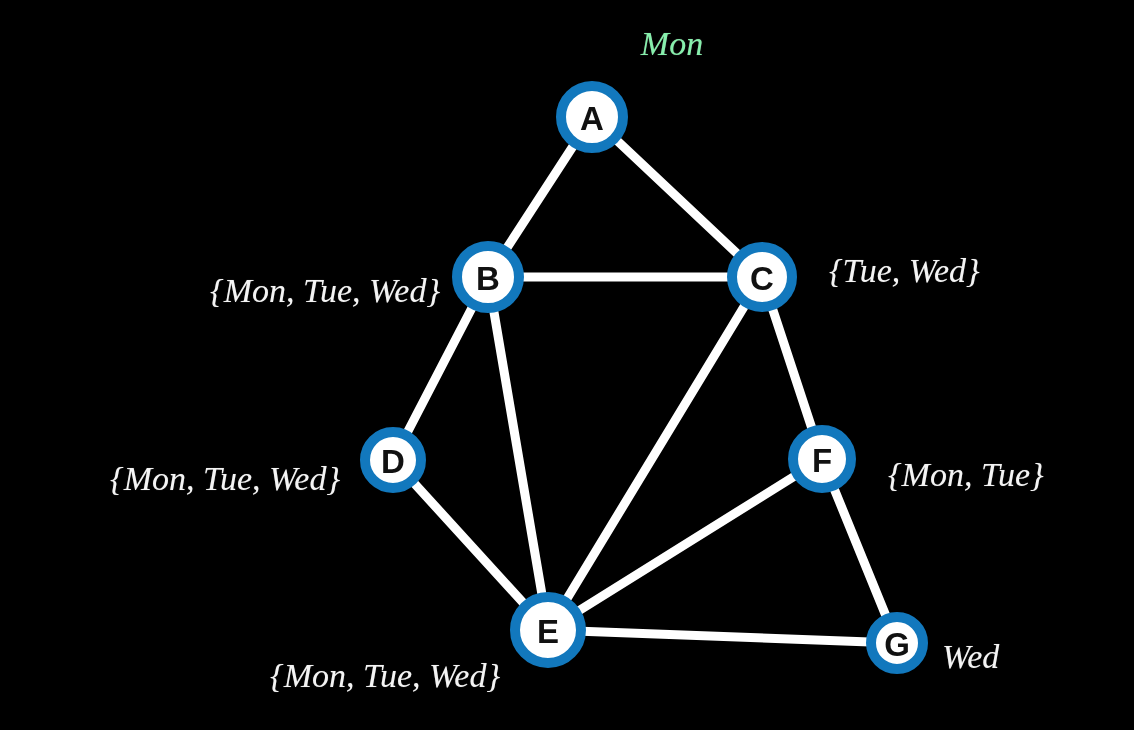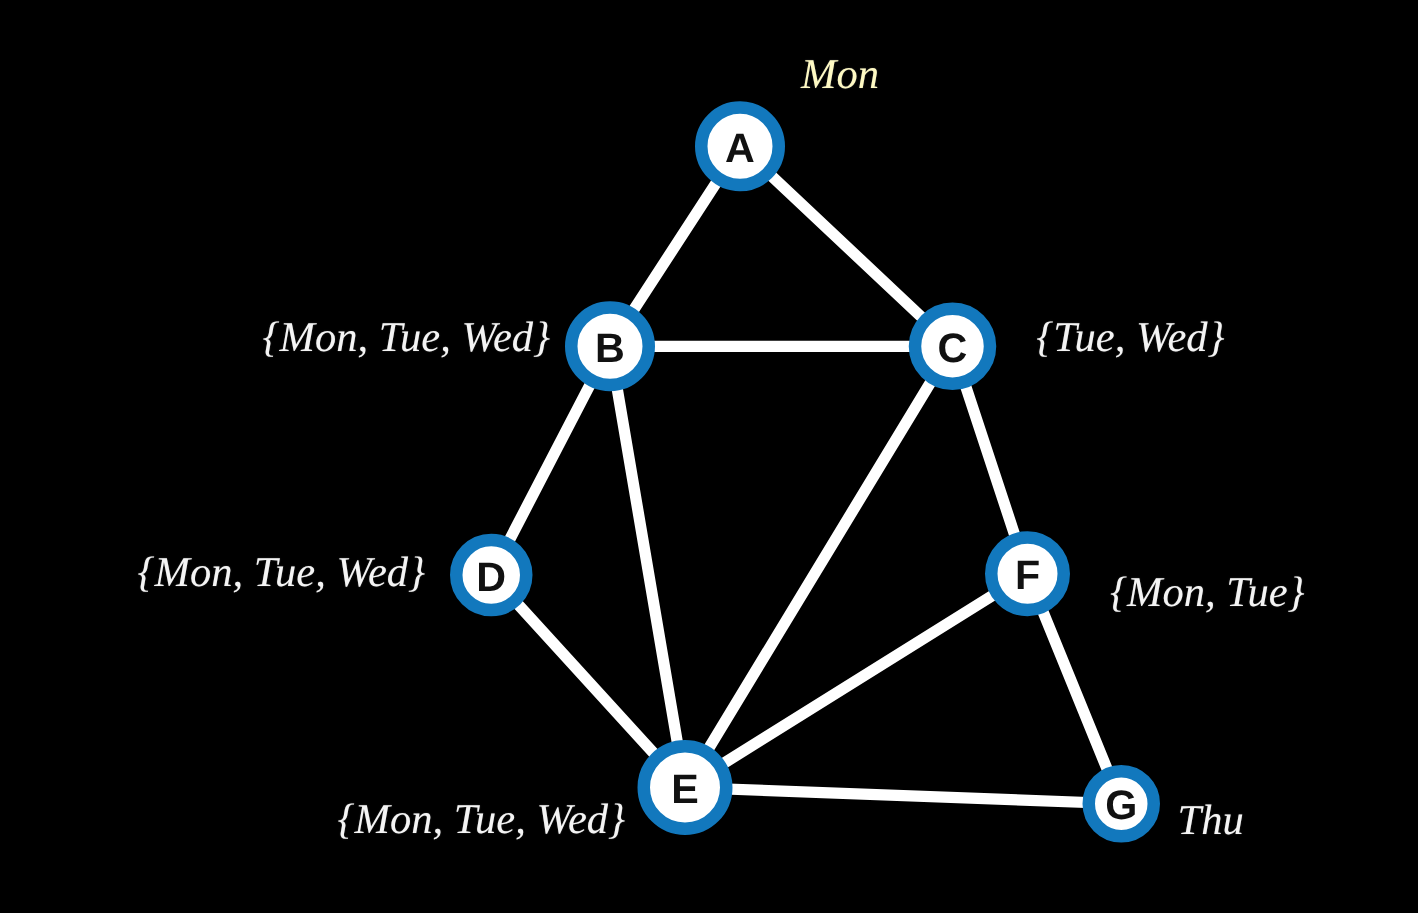--- a/index.html
+++ b/index.html
@@ -51,21 +51,21 @@
     position: absolute;
     color: #f4f4f4;
     font-family: "Liberation Serif", "DejaVu Serif", serif;
     font-style: italic;
     font-size: 34px;
     white-space: nowrap;
     line-height: 1;
     text-shadow: 0 0 1px rgba(255,255,255,0.35);
   }
   .lbl-right { transform: translate(0, -50%); text-align: right; }
-  .lbl-left  { transform: translate(-100%, -50%); }
+  .lbl-left  { transform: translate(-100%, -50%); margin-top: 20px; }
   .lbl-center{ transform: translate(-50%, -50%); }
 </style>
 </head>
 <body>
 
 <div id="stage">
 
   <svg id="graph-svg" viewBox="0 0 1134 730" xmlns="http://www.w3.org/2000/svg">
     <g id="edge-layer">
         <line x1="592" y1="117" x2="488" y2="277" class="edge-line" stroke="#ffffff"></line>
@@ -106,22 +106,22 @@
           <text x="822" y="460" class="node-letter">F</text>
         </g>
         <g>
           <circle cx="897" cy="643" r="26" class="node-ring" fill="#ffffff" stroke="#1278bd"></circle>
           <text x="897" y="644" class="node-letter">G</text>
         </g>
       </g>
   </svg>
 
   <div id="label-layer">
-      <div class="domain-label lbl-center" style="left: 672px; top: 60px; color: #fef9c3; text-align: right;">Mon</div>
+      <div class="domain-label lbl-center" style="left: 672px; top: 44px; color: #86efac; text-align: right;">Mon</div>
       <div class="domain-label lbl-left" style="left: 440px; top: 271px; color: rgb(244, 244, 244);">{Mon, Tue, Wed}</div>
       <div class="domain-label lbl-right" style="left: 829px; top: 271px; color: rgb(244, 244, 244);">{Tue, Wed}</div>
       <div class="domain-label lbl-left" style="left: 340px; top: 459px; color: rgb(244, 244, 244);">{Mon, Tue, Wed}</div>
       <div class="domain-label lbl-right" style="left: 888px; top: 475px; color: rgb(244, 244, 244);">{Mon, Tue}</div>
       <div class="domain-label lbl-left" style="left: 500px; top: 656px; color: rgb(244, 244, 244);">{Mon, Tue, Wed}</div>
-      <div class="domain-label lbl-right" style="left: 942px; top: 657px; color: rgb(244, 244, 244);">Thu</div>
+      <div class="domain-label lbl-right" style="left: 942px; top: 657px; color: rgb(244, 244, 244);">Wed</div>
     </div>
 
 </div>
 
 </body></html>

